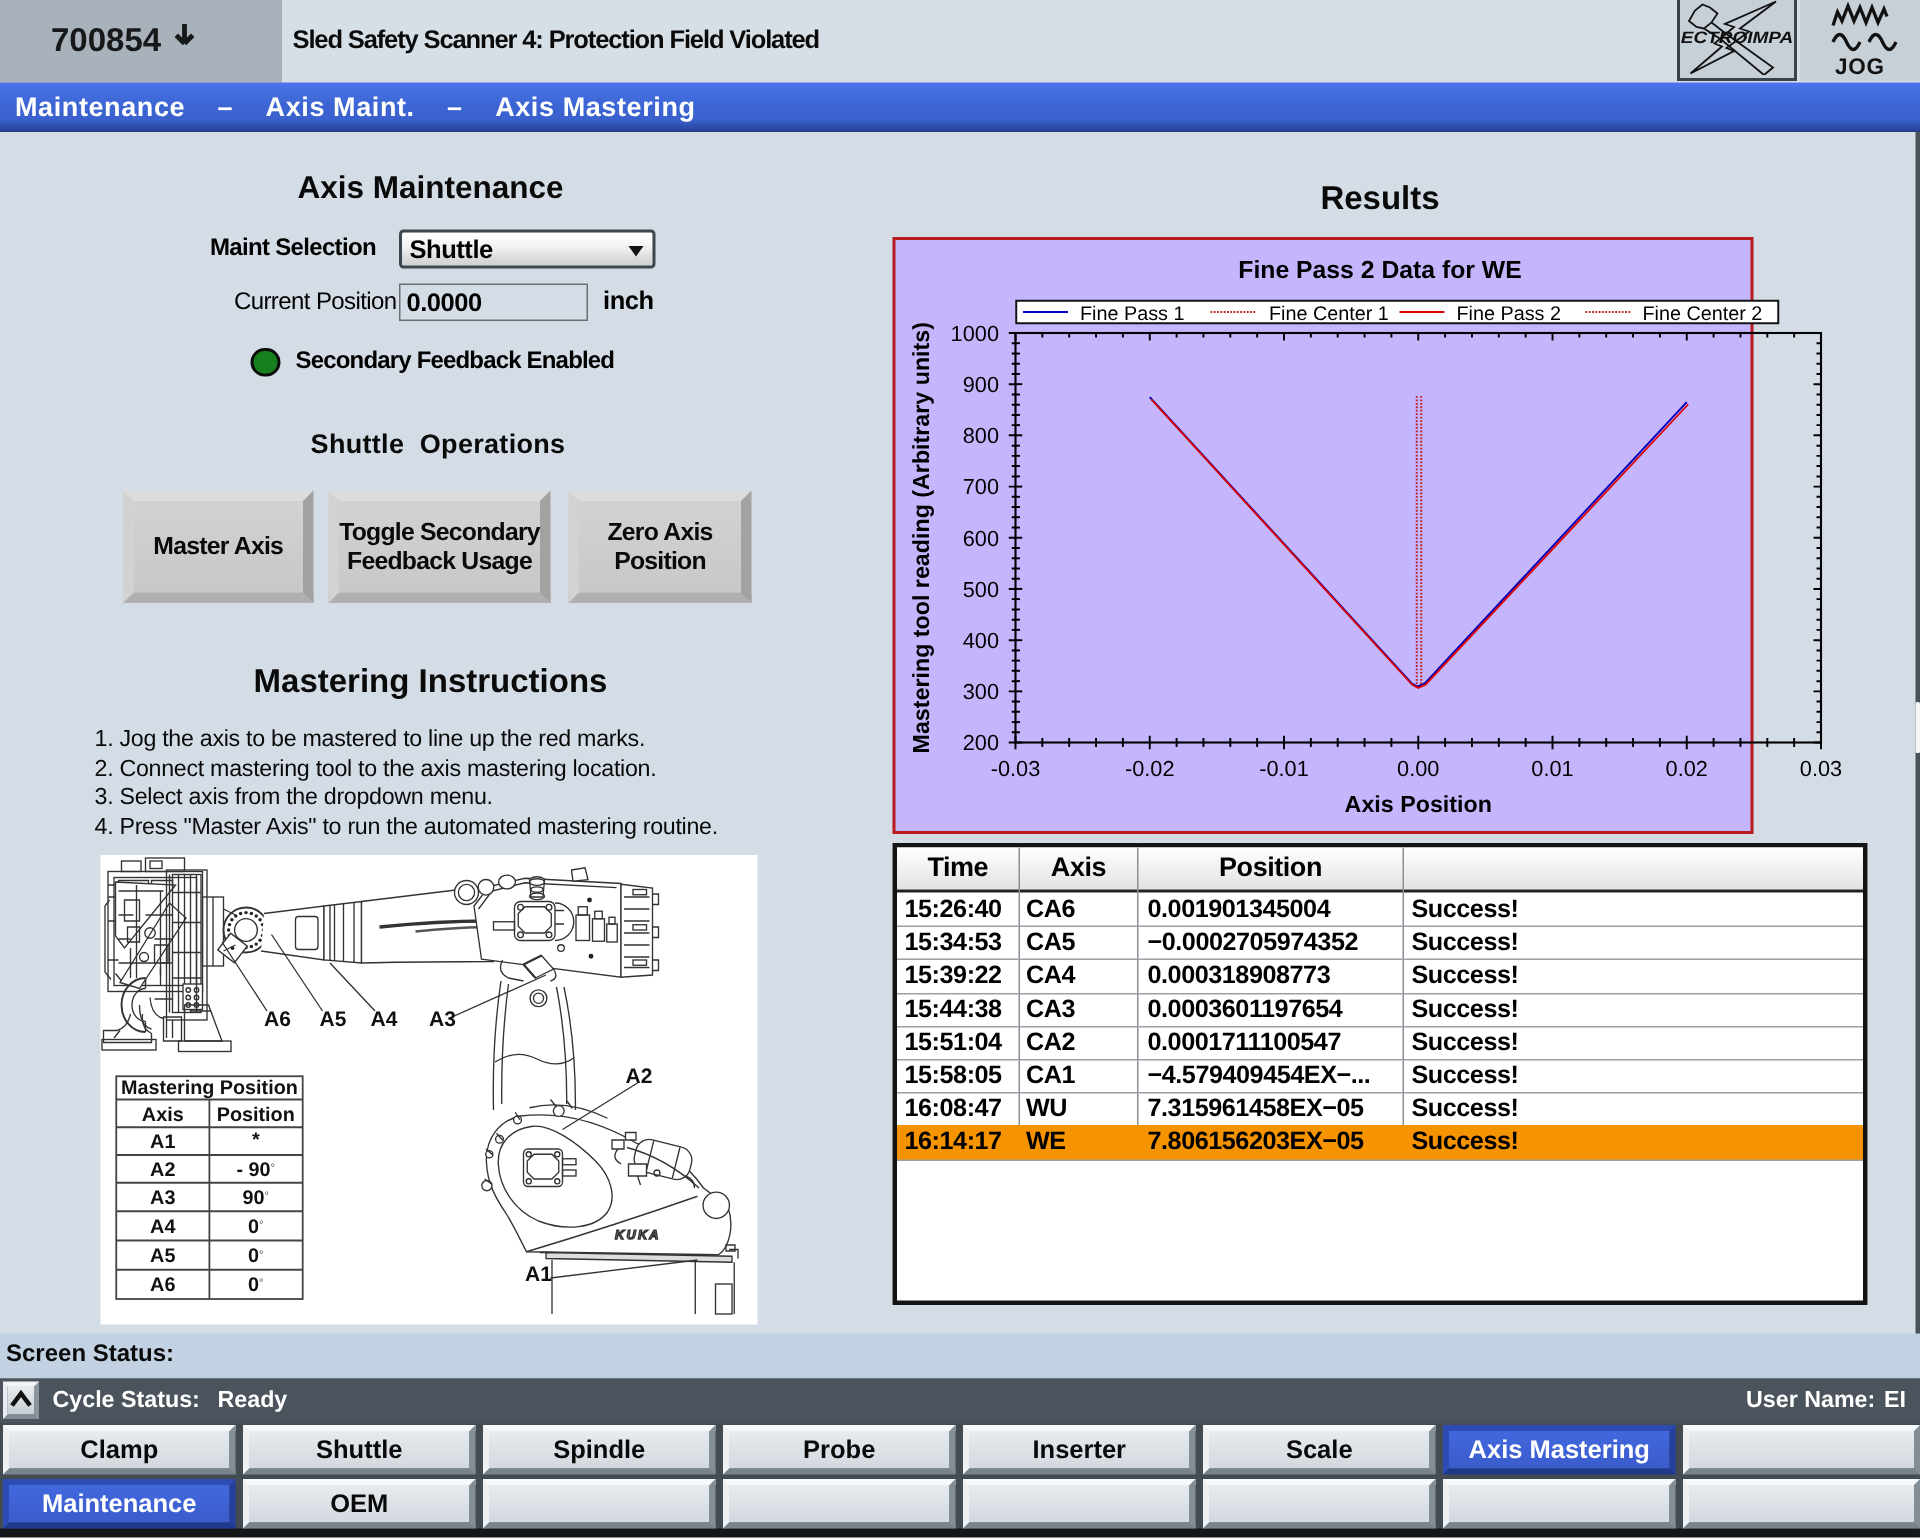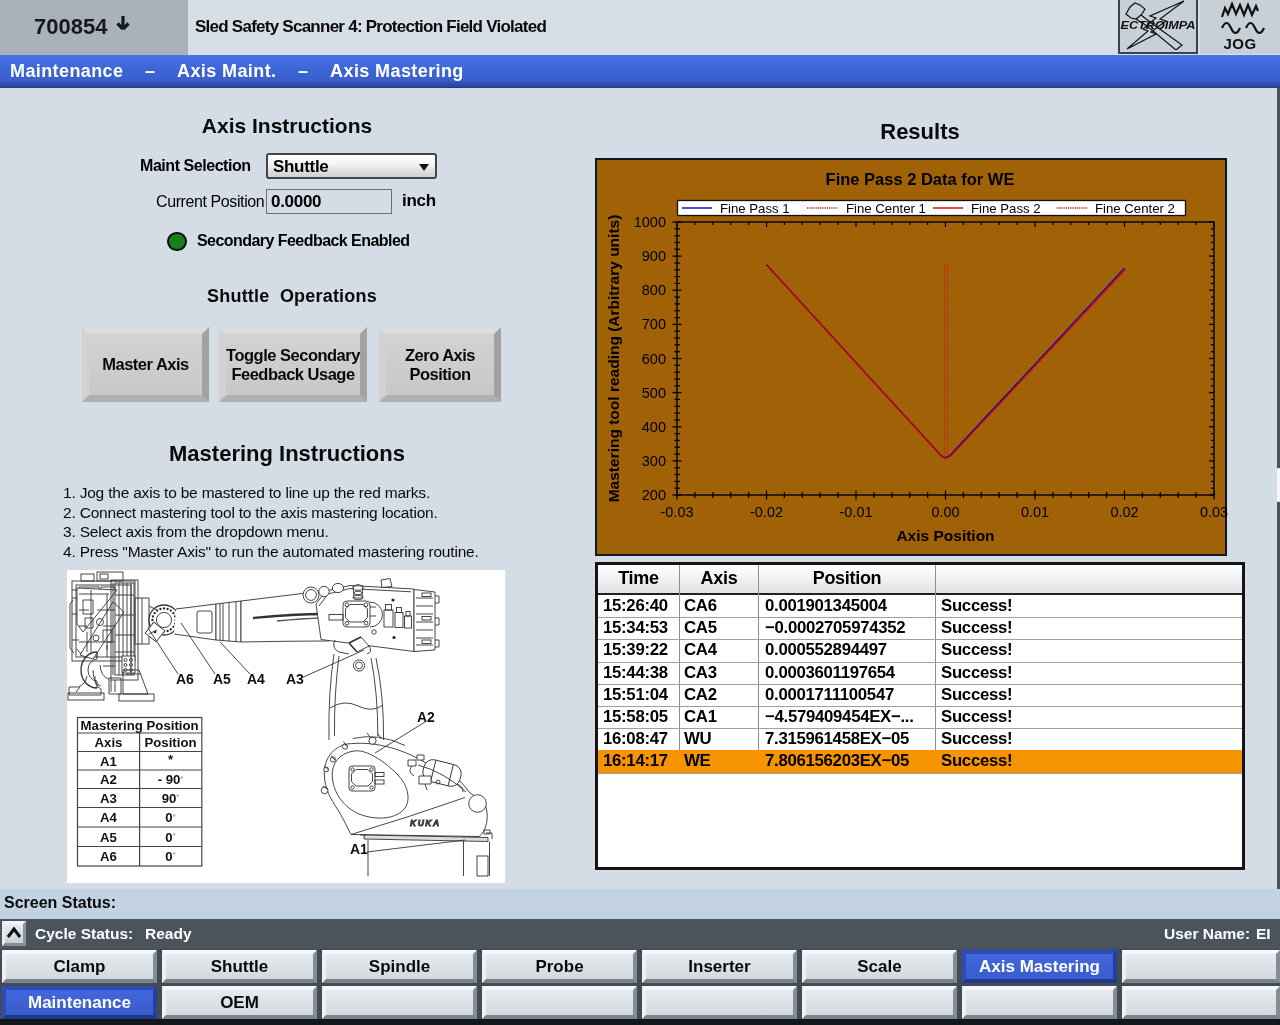--- a/index.html
+++ b/index.html
@@ -44,21 +44,21 @@
     font-size:16.5px;font-weight:bold;color:#0a0a0a;line-height:19px;white-space:nowrap;letter-spacing:-0.5px;}
   #btn1{left:82px;top:327px;width:127px;height:75px;}
   #btn2{left:219px;top:327px;width:148px;height:75px;}
   #btn3{left:379px;top:327px;width:122px;height:75px;}
   #t-mastinst{left:102px;top:441px;width:370px;font-size:22px;}
   #instr{left:63px;top:483px;font-size:15.5px;font-weight:normal;line-height:19.7px;color:#0a0a0a;white-space:nowrap;letter-spacing:-0.2px;}
   
   #robot{left:67px;top:570px;width:438px;height:313px;background:#fff;}
   
   #t-results{left:730px;top:119px;width:380px;font-size:22px;}
-  #chart{left:595px;top:158px;width:632px;height:398px;background:#a16207;border:2px solid #0f172a;box-sizing:border-box;}
+  #chart{left:595px;top:158px;width:574px;height:398px;background:#c4b5fd;border:2px solid #b91c1c;box-sizing:border-box;}
   #rtable{left:595px;top:562px;width:650px;height:308px;background:#fff;border:3px solid #141414;box-sizing:border-box;}
   
   #sstat{left:0;top:889px;width:1280px;height:30px;background:#c2d2e2;}
   #sstat span{position:absolute;left:4px;top:5px;font-size:16px;font-weight:bold;color:#0a0a0a;}
   
   #bottom{left:0;top:919px;width:1280px;height:106px;background:#434b53;}
   #cyclebar{left:0;top:919px;width:1280px;height:30px;background:#4b545c;}
   #upbtn{left:2px;top:921px;width:24px;height:25px;box-sizing:border-box;
     border-style:solid;border-width:3px;border-color:#f2f4f6 #8a949c #828c94 #e8ecf0;
     background:linear-gradient(#e8ecef,#c8cfd5);}
@@ -102,21 +102,21 @@
     </svg>
   </div>
 
   <div class="abs" id="menubar">
     <div>Maintenance&nbsp;&nbsp;&nbsp; – &nbsp;&nbsp;&nbsp;Axis Maint.&nbsp;&nbsp;&nbsp; – &nbsp;&nbsp;&nbsp;Axis Mastering</div>
   </div>
 
   <div class="abs" id="redge"></div>
   <div class="abs" style="left:1276.5px;top:468px;width:3.5px;height:34px;background:#f4f6f8;border-radius:1px;"></div>
 
-  <div class="abs title" id="t-axisinfo">Axis Instructions</div>
+  <div class="abs title" id="t-axisinfo">Axis Maintenance</div>
   <div class="abs" id="l-axissel">Maint Selection</div>
   <div class="abs" id="dropdown">
     <span class="txt">Shuttle</span>
     <span class="arr"></span>
   </div>
   <div class="abs" id="l-curpos">Current Position</div>
   <div class="abs" id="posbox">
     <span>0.0000</span>
   </div>
   <div class="abs" id="l-inch">inch</div>
@@ -588,21 +588,21 @@
     </div>
     <div class="trow" style="top:52.2px;">
       <span class="tc" style="left:5px;">15:34:53</span>
       <span class="tc" style="left:86px;">CA5</span>
       <span class="tc" style="left:167px;">−0.0002705974352</span>
       <span class="tc" style="left:343px;">Success!</span>
     </div>
     <div class="trow" style="top:74.4px;">
       <span class="tc" style="left:5px;">15:39:22</span>
       <span class="tc" style="left:86px;">CA4</span>
-      <span class="tc" style="left:167px;">0.000552894497</span>
+      <span class="tc" style="left:167px;">0.000318908773</span>
       <span class="tc" style="left:343px;">Success!</span>
     </div>
     <div class="trow" style="top:96.6px;">
       <span class="tc" style="left:5px;">15:44:38</span>
       <span class="tc" style="left:86px;">CA3</span>
       <span class="tc" style="left:167px;">0.0003601197654</span>
       <span class="tc" style="left:343px;">Success!</span>
     </div>
     <div class="trow" style="top:118.8px;">
       <span class="tc" style="left:5px;">15:51:04</span>

